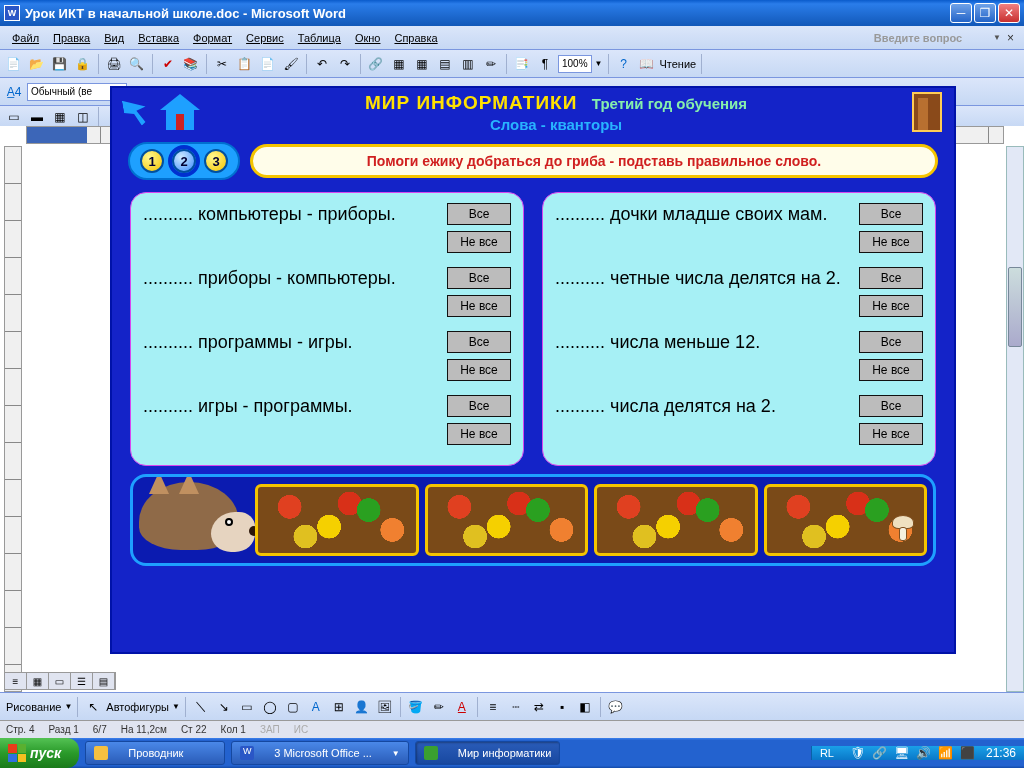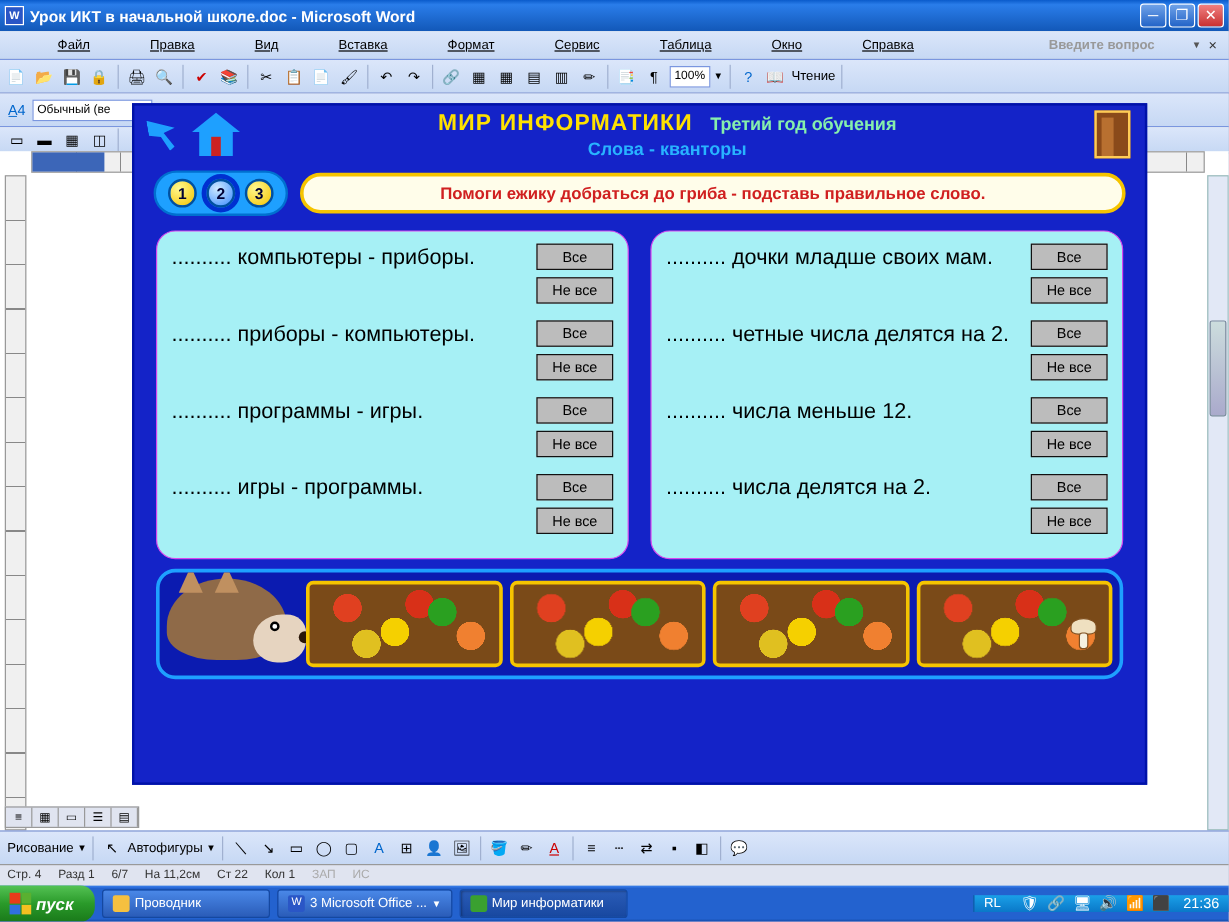--- a/index.html
+++ b/index.html
@@ -7,21 +7,21 @@
 
 .titlebar { height: 26px; background: linear-gradient(to bottom, #0a5bcb 0%, #2a7dea 15%, #1258b8 100%); display: flex; align-items: center; padding: 0 4px; color: #fff; font-size: 12px; }
 .titlebar .icon { width: 16px; height: 16px; background: #2a56c6; border: 1px solid #fff; margin-right: 5px; display: inline-flex; align-items: center; justify-content: center; font-size: 9px; font-weight: bold; }
 .titlebar .title { flex: 1; font-weight: bold; font-size: 13px; }
 .winbtns { display: flex; gap: 2px; }
 .winbtn { width: 22px; height: 20px; background: linear-gradient(#6fa2e8,#2364c8); border: 1px solid #fff; border-radius: 3px; color: #fff; font-size: 12px; display: flex; align-items: center; justify-content: center; }
 .winbtn.close { background: linear-gradient(#f08080,#c83030); }
 
 .menubar { height: 24px; background: linear-gradient(#dbe6fa,#c6d8f4); display: flex; align-items: center; padding: 0 6px; font-size: 11px; gap: 2px; border-bottom: 1px solid #7a96df; }
 .menubar .item { padding: 2px 6px; }
-.menubar .item .u { text-decoration: underline; margin-left: 36px; }
+.menubar .item .u { text-decoration: underline; }
 .menubar .spacer { flex: 1; }
 .menubar .question { color: #999; font-size: 11px; width: 140px; text-align: center; padding-right: 6px; font-weight: bold; }
 .menubar .x { font-size: 12px; padding: 0 4px; color: #333; }
 
 .toolbar { height: 28px; background: linear-gradient(#dbe6fa,#c6d8f4); display: flex; align-items: center; padding: 0 4px; gap: 3px; border-bottom: 1px solid #7a96df; }
 .tbtn { width: 20px; height: 20px; display: inline-flex; align-items: center; justify-content: center; font-size: 12px; border-radius: 2px; }
 .tsep { width: 1px; height: 20px; background: #a0b0d0; margin: 0 2px; }
 .tcombo { height: 18px; font-size: 10px; border: 1px solid #7a96df; background: #fff; padding: 0 3px; display: inline-flex; align-items: center; }
 
 .workarea { position: absolute; top: 126px; left: 0; right: 0; bottom: 76px; background: #fff; }
@@ -79,21 +79,21 @@
 .mushroom .stem { width:8px; height:14px; background:#f5f0e0; margin:-2px auto 0; border:1px solid #805020; border-radius:3px; }
 
 .statusstrip { position:absolute; bottom:48px; left:0; right:0; height:28px; background: linear-gradient(#dbe6fa,#c6d8f4); border-top:1px solid #7a96df; display:flex; align-items:center; padding:0 6px; font-size:11px; gap:3px; }
 .statusbar2 { position:absolute; bottom:30px; left:0; right:0; height:18px; background:#e0e4f0; border-top:1px solid #999; display:flex; align-items:center; font-size:10px; color:#333; padding:0 6px; gap:14px; }
 .statusbar2 .dim { color:#aaa; }
 
 .taskbar { position:absolute; bottom:0; left:0; right:0; height:30px; background:linear-gradient(to bottom, #3c81ee 0%, #2362cf 8%, #2362cf 92%, #134aa8 100%); display:flex; align-items:center; color:#fff; font-size:11px; }
 .startbtn { height:30px; padding:0 18px 0 8px; background:linear-gradient(to bottom, #54c254 0%, #2a9a2a 50%, #1a7a1a 100%); border-radius:0 12px 12px 0; display:flex; align-items:center; font-weight:bold; font-style:italic; font-size:14px; gap:4px; }
 .startbtn .flag { width:18px; height:18px; display:grid; grid-template:1fr 1fr/1fr 1fr; gap:1px; }
 .startbtn .flag div:nth-child(1){background:#e83c1a;} .startbtn .flag div:nth-child(2){background:#5ab030;} .startbtn .flag div:nth-child(3){background:#3070e0;} .startbtn .flag div:nth-child(4){background:#f5c020;}
-.taskbtn { height:24px; margin-left:6px; padding:0 8px; background:linear-gradient(#4a88e8,#2a5cb8); border:1px solid #1548a0; border-radius:3px; display:flex; align-items:center; gap:4px; min-width:140px; }
+.taskbtn { height:24px; margin-left:6px; padding:0 8px; background:linear-gradient(#4a88e8,#2a5cb8); border:1px solid #1548a0; border-radius:3px; display:flex; align-items:center; gap:20px; min-width:140px; }
 .taskbtn.active { background:linear-gradient(#2a5cb8,#1848a0); box-shadow: inset 1px 1px 2px rgba(0,0,0,.3); }
 .taskbtn .ic { width:14px; height:14px; background:#fff; border-radius:2px; }
 .tray { margin-left:auto; height:14px; background:linear-gradient(#1aa0e8,#0a78c8); display:flex; align-items:center; padding:0 8px; gap:6px; border-left:1px solid #0a60a8; }
 .trayicon { width:16px; height:16px; display:flex; align-items:center; justify-content:center; font-size:12px; }
 .clock { font-size:12px; margin-left:4px; }
 
 .viewbtns { position:absolute; bottom:50px; left:4px; height:18px; display:flex; background:#e0e4f0; border:1px solid #999; }
 .viewbtns div { width:22px; display:flex; align-items:center; justify-content:center; font-size:10px; border-right:1px solid #999; }
 </style>
 </head>

